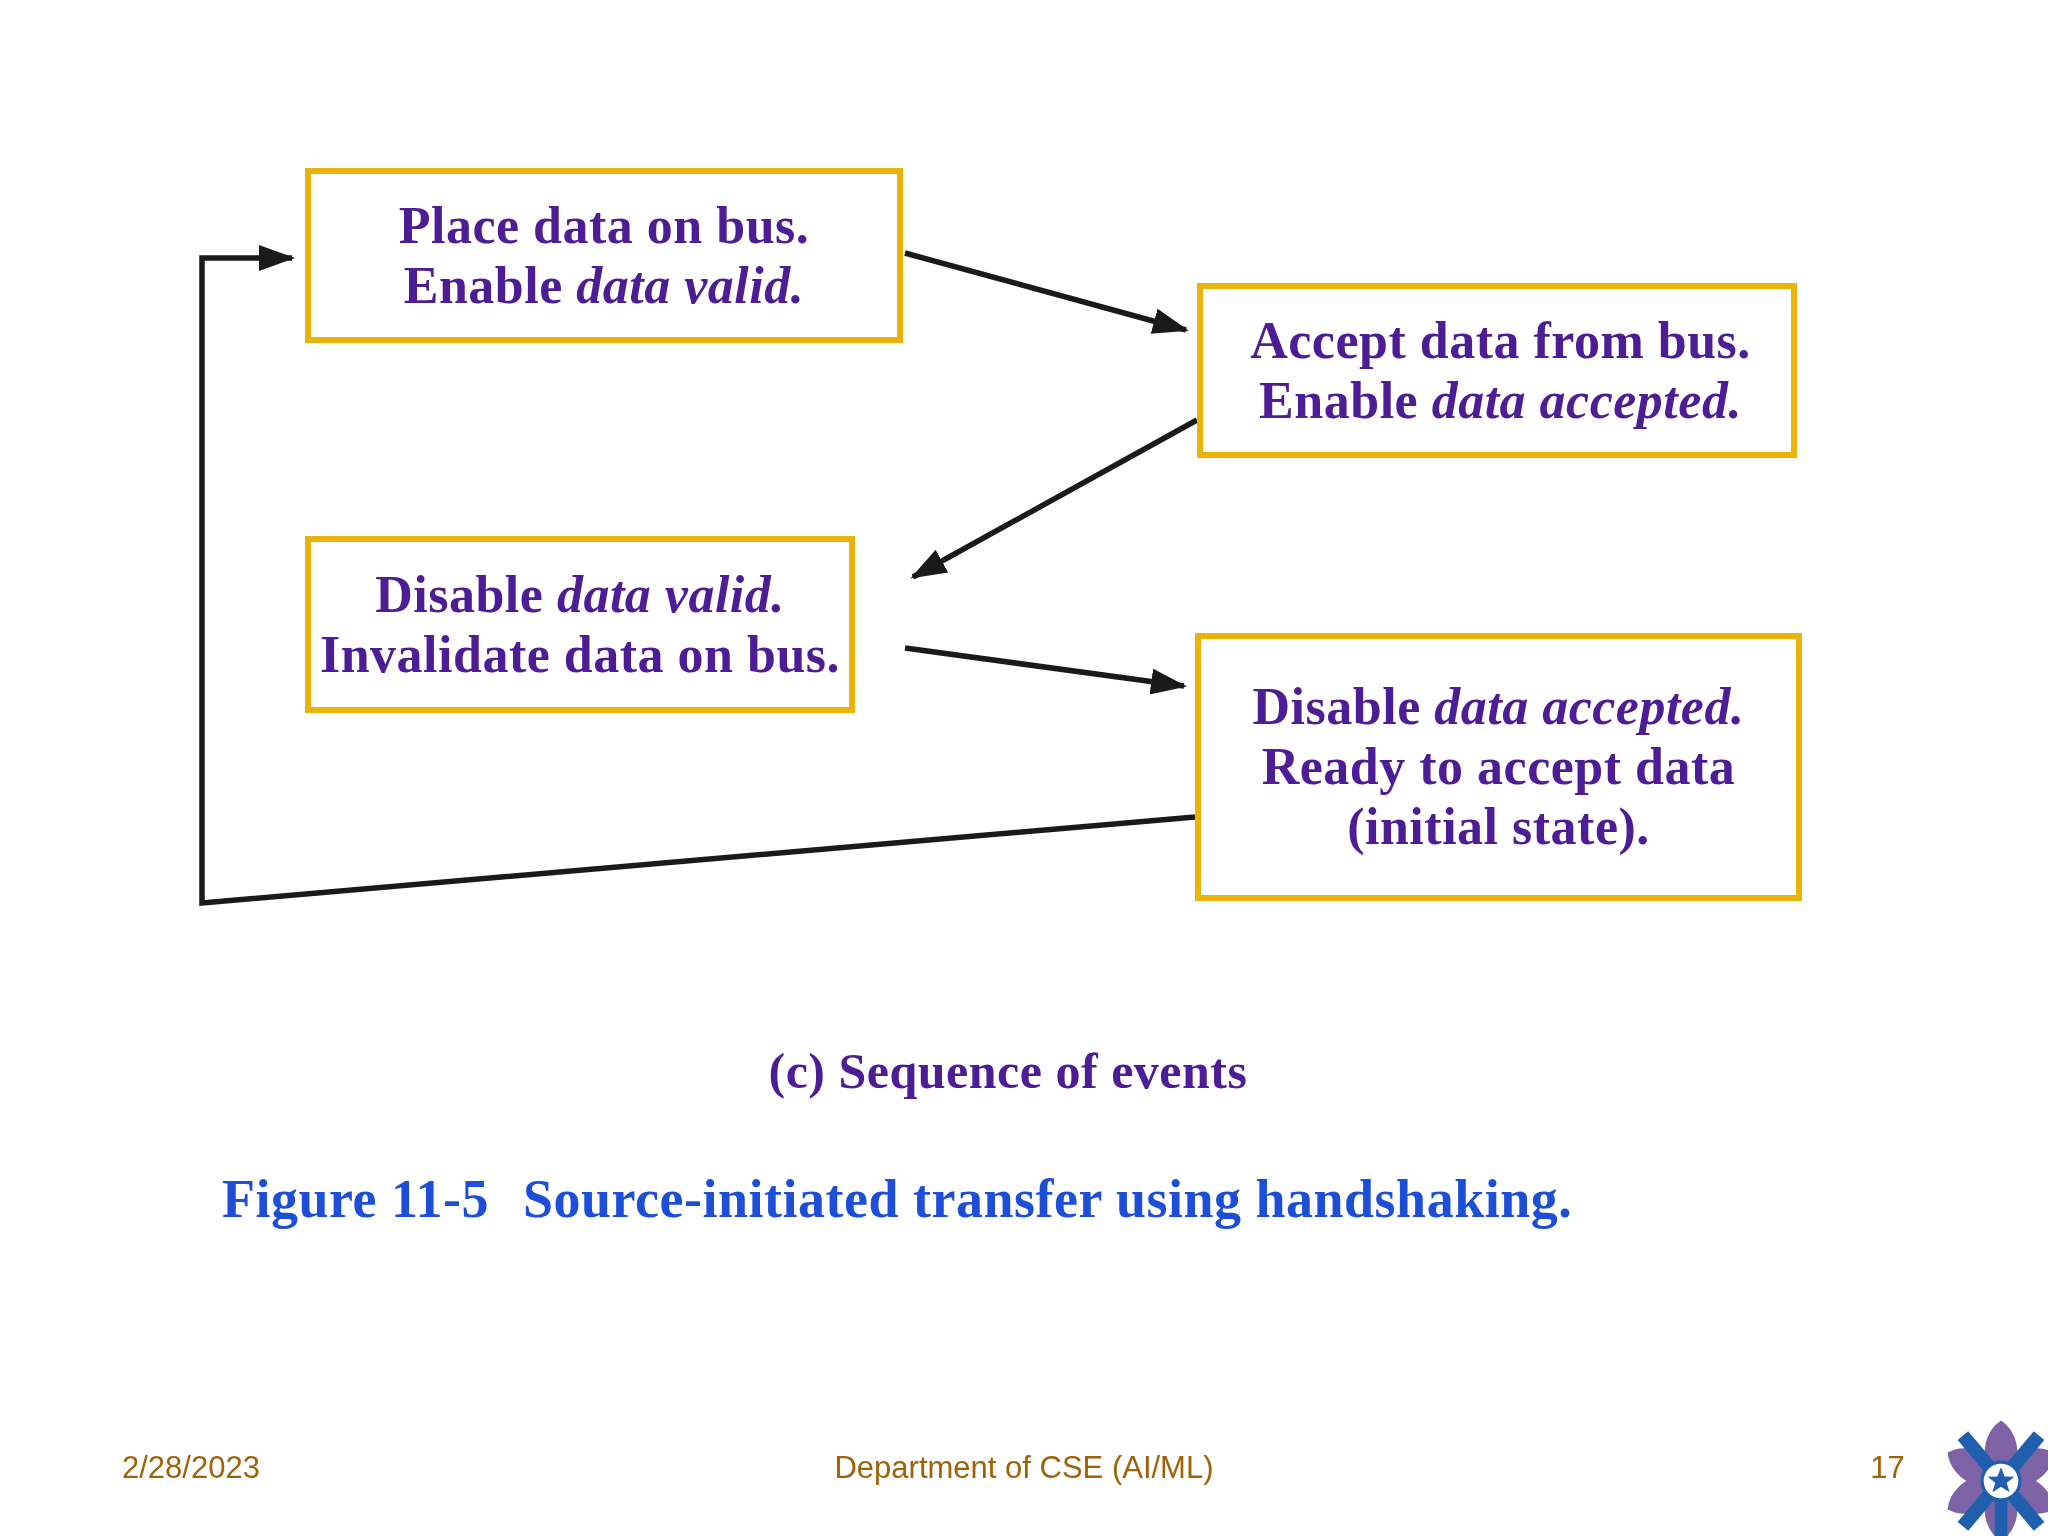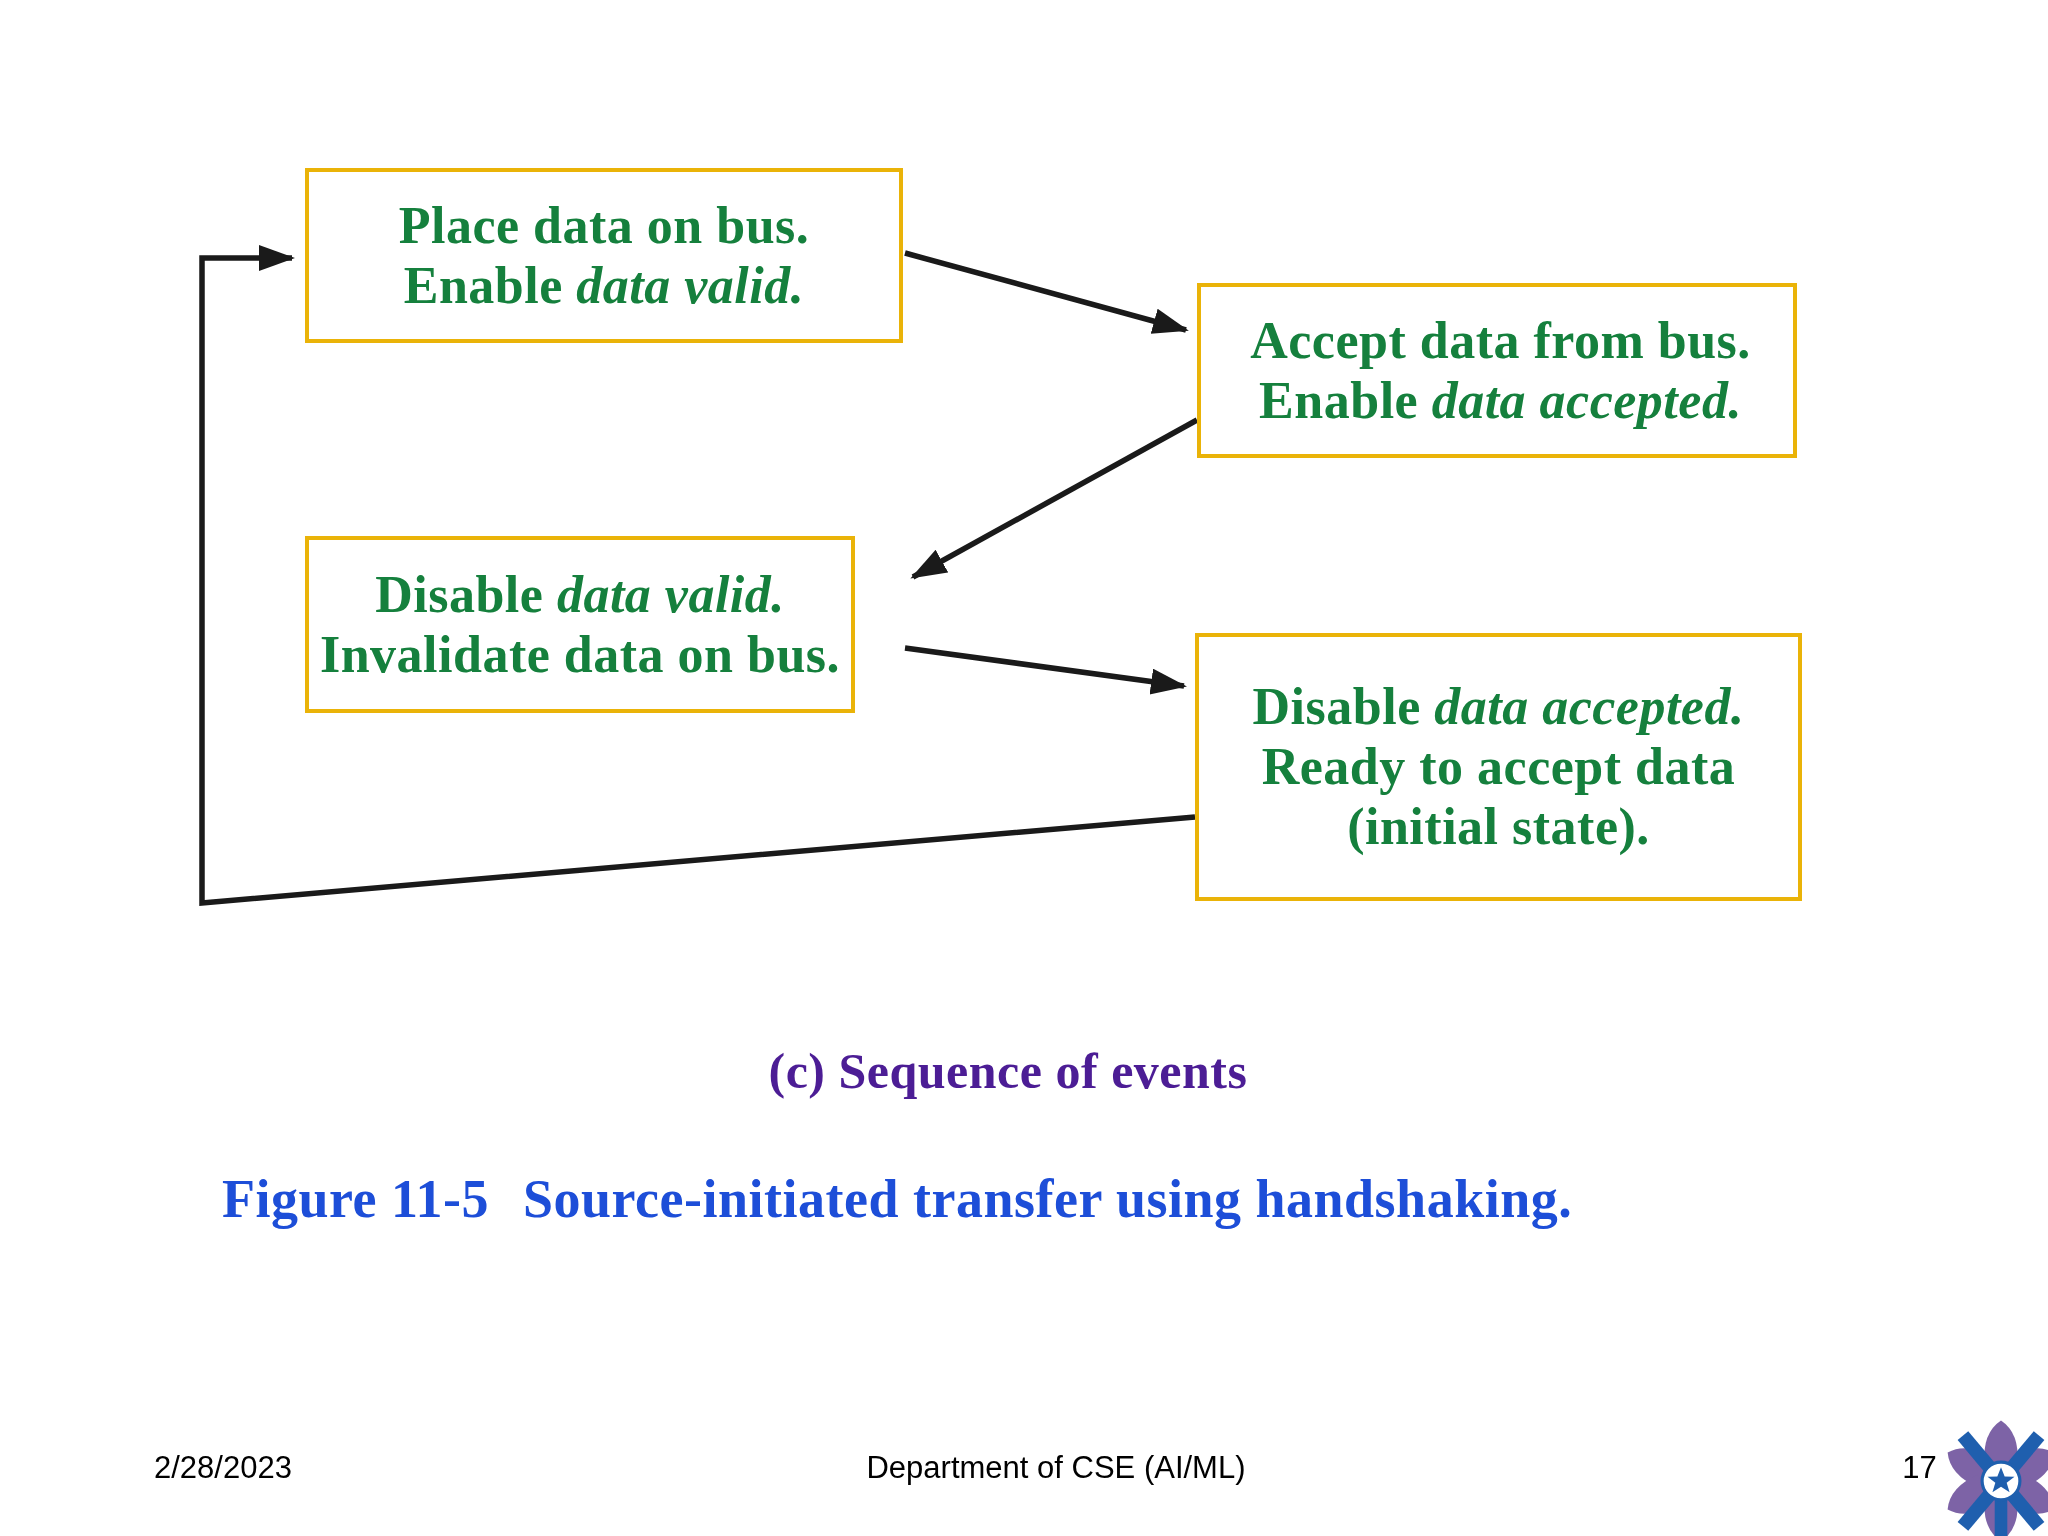--- a/index.html
+++ b/index.html
@@ -8,26 +8,26 @@
     width:2048px;height:1536px;
     background:#ffffff;
     overflow:hidden;
     font-family:"Liberation Serif", serif;
   }
   
   .fig-layer{position:absolute;left:0;top:0;width:2048px;height:1536px;}
   svg.lines{position:absolute;left:0;top:0;width:2048px;height:1536px;}
   .node{
     position:absolute;
-    border:4px solid #eab308;
+    border:6px solid #eab308;
     background:#ffffff;
     display:flex;flex-direction:column;
     align-items:center;justify-content:center;
     text-align:center;
-    color:#15803d;
+    color:#4c1d95;
     font-size:52px;font-weight:600;line-height:1.15;
     letter-spacing:0.5px;
     box-sizing:border-box;
   }
   .node .it{font-style:italic;}
   .node-1{left:305px;top:168px;width:598px;height:175px;}
   .node-2{left:1197px;top:283px;width:600px;height:175px;padding-left:7px;}
   .node-3{left:305px;top:536px;width:550px;height:177px;}
   .node-4{left:1195px;top:633px;width:607px;height:268px;}
   .subcaption{
@@ -38,21 +38,21 @@
   .figcaption{
     position:absolute;left:222px;top:1168px;width:1600px;
     font-size:54px;color:#1d4ed8;white-space:nowrap;letter-spacing:0.5px;
   }
   .figcaption .lbl{font-weight:700;margin-right:34px;}
   .figcaption .ttl{font-weight:600;}
   
   .footer-date,.footer-dept,.footer-page{
     position:absolute;top:1450px;
     font-family:"Liberation Sans", sans-serif;
-    font-size:31px;color:#000000;margin-left:32px;
+    font-size:31px;color:#a16207;
   }
   .footer-date{left:122px;}
   .footer-dept{left:0;width:2048px;text-align:center;}
   .footer-page{left:1840px;width:95px;text-align:center;}
   .logo{position:absolute;left:1938px;top:1418px;width:126px;height:126px;}
 </style>
 </head>
 <body>
 
 <div class="slide">

